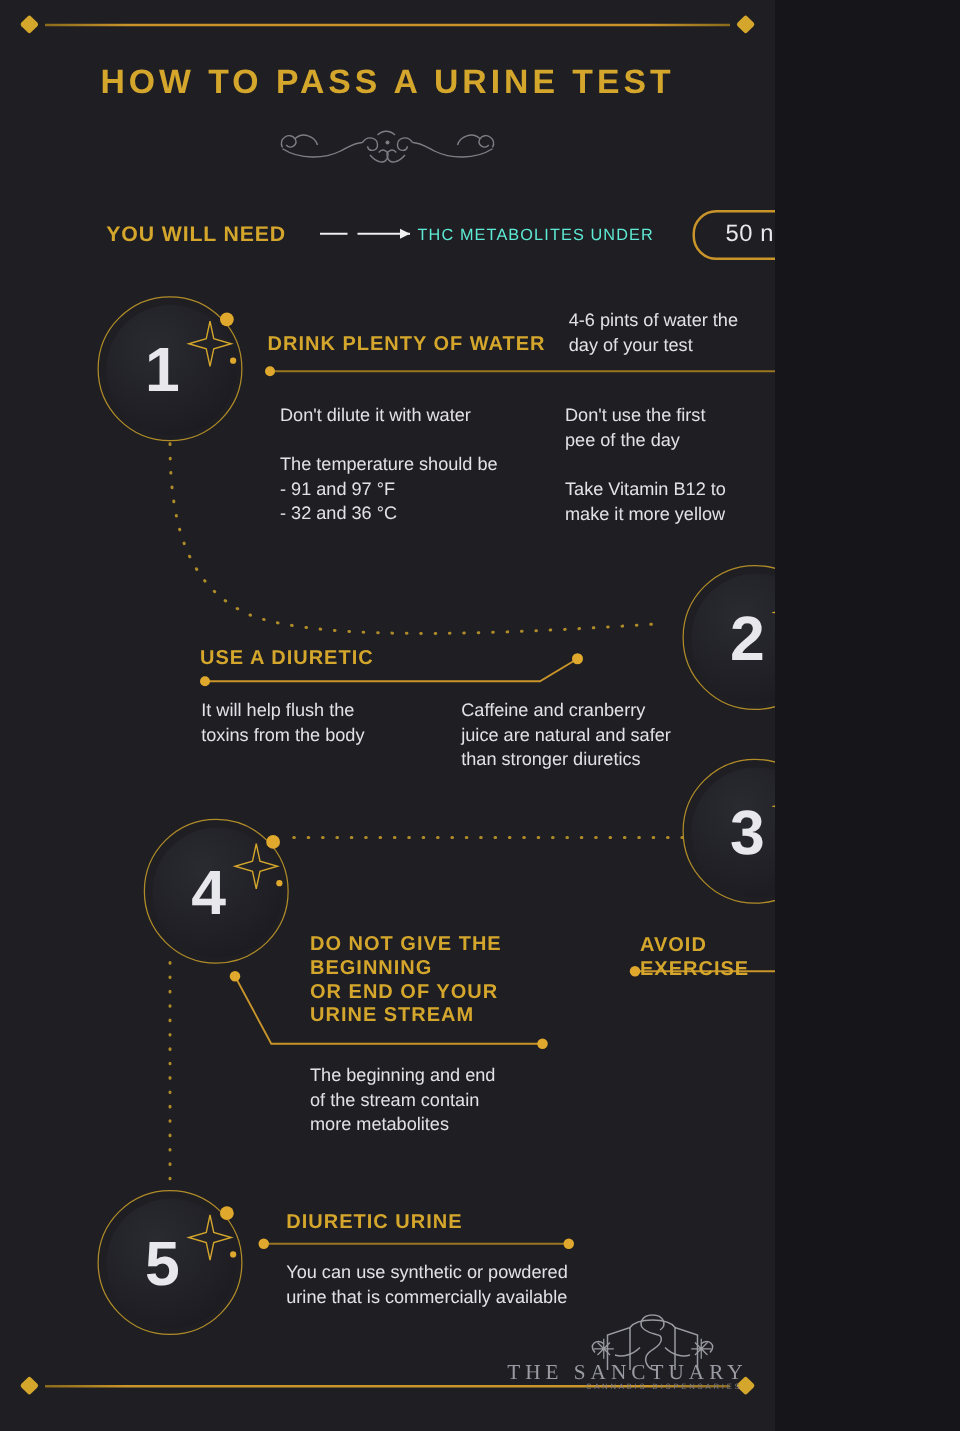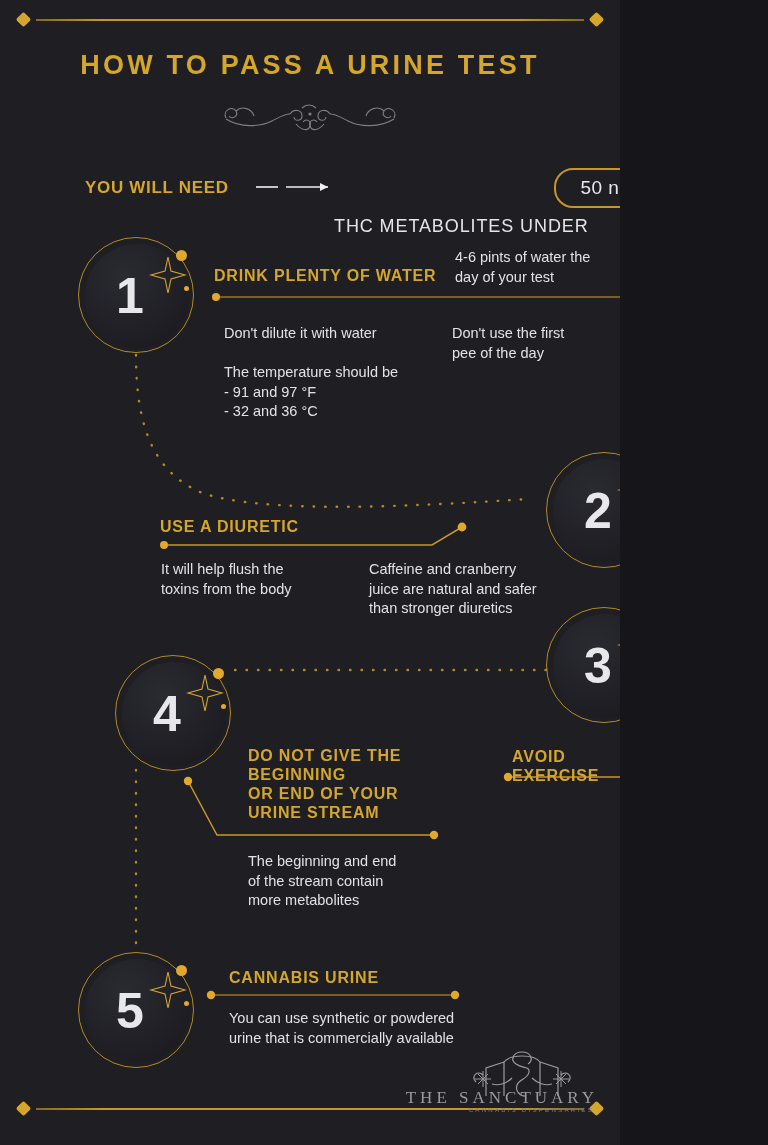--- a/index.html
+++ b/index.html
@@ -59,24 +59,23 @@
     left:85px;top:178px;
     color:#d4a62c;
     font-size:17px;
     font-weight:bold;
     letter-spacing:.7px;
   }
   .need-arrow{position:absolute;left:256px;top:180px;width:78px;height:14px;}
   .need-text{
     position:absolute;
     left:334px;top:180px;
-    color:#e5e5e5;
-    font-size:18px;
+    color:#5eead4;
+    font-size:13px;
     letter-spacing:.9px;
-    margin-top:36px;
   }
   .pill{
     position:absolute;
     left:554px;top:168px;
     width:132px;height:36px;
     border:2px solid #c9952a;
     border-radius:19px;
     color:#e9e9ec;
     font-size:19px;
     display:flex;align-items:center;justify-content:center;
@@ -271,39 +270,41 @@
 
   <div class="head" style="left:214px;top:266px;">DRINK PLENTY OF WATER</div>
   <div class="body" style="left:455px;top:248px;white-space:pre-line;">4-6 pints of water the
 day of your test</div>
   <div class="body" style="left:224px;top:324px;white-space:pre-line;">Don't dilute it with water</div>
   <div class="body" style="left:452px;top:324px;white-space:pre-line;">Don't use the first
 pee of the day</div>
   <div class="body" style="left:224px;top:363px;white-space:pre-line;">The temperature should be
 - 91 and 97 °F
 - 32 and 36 °C</div>
+  <div class="body" style="left:452px;top:383px;white-space:pre-line;">Take Vitamin B12 to
+make it more yellow</div>
 
   <div class="head" style="left:160px;top:517px;">USE A DIURETIC</div>
   <div class="body" style="left:161px;top:560px;white-space:pre-line;">It will help flush the
 toxins from the body</div>
   <div class="body" style="left:345px;top:560px;white-space:pre-line;margin-left:24px;">Caffeine and cranberry
 juice are natural and safer
 than stronger diuretics</div>
 
   <div class="head" style="left:512px;top:747px;">AVOID EXERCISE</div>
 
   <div class="head" style="left:248px;top:746px;white-space:pre-line;">DO NOT GIVE THE
 BEGINNING
 OR END OF YOUR
 URINE STREAM</div>
   <div class="body" style="left:248px;top:852px;white-space:pre-line;">The beginning and end
 of the stream contain
 more metabolites</div>
 
-  <div class="head" style="left:229px;top:968px;">CANNABIS URINE</div>
+  <div class="head" style="left:229px;top:968px;">DIURETIC URINE</div>
   <div class="body" style="left:229px;top:1009px;white-space:pre-line;">You can use synthetic or powdered
 urine that is commercially available</div>
 
   <svg class="logo" viewBox="0 0 160 72">
     <g stroke="#9a9aa2" fill="none" stroke-width="1.2">
       <path d="M44 58 L44 30 L62 24 L62 58"></path>
       <path d="M116 58 L116 30 L98 24 L98 58"></path>
       <path d="M62 24 C 68 16, 92 16, 98 24"></path>
       <path d="M34 44 c -6 -6, 2 -12, 7 -7"></path>
       <path d="M126 44 c 6 -6, -2 -12, -7 -7"></path>

